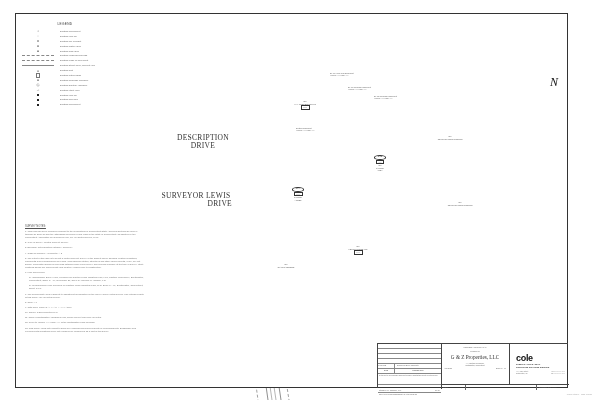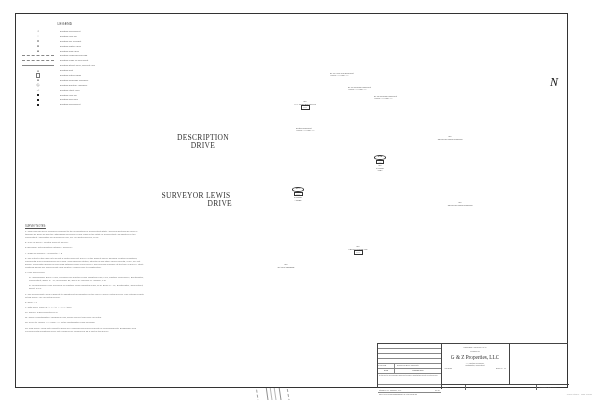--- a/index.html
+++ b/index.html
@@ -309,20 +309,33 @@
     <div style="margin-top:2px; font-size:1.9px;">PROPERTY SURVEY MAP</div>
     <div style="margin-top:1.5px; font-size:1.7px;">Prepared for</div>
     <div class="client-name">G &amp; Z Properties, LLC</div>
     <div style="margin-top:2px; font-size:1.7px;">### Captain Lewis Drive</div>
     <div style="font-size:1.7px;">Southington, Connecticut</div>
     <div style="display:flex; justify-content:space-between; padding:0 3px; font-size:1.7px; margin-top:1px;">
       <span>April 2022</span>
       <span>Scale: 1"=40'</span>
     </div>
   </div>
+  <div class="tb-logo">
+    <div class="cole">cole</div>
+    <div class="cole-sub">ROBERT R. COLE &amp; ASSOC.</div>
+    <div class="cole-tag">engineering  surveying  planning</div>
+    <div class="cole-addr">
+      <div>#### Main Street</div>
+      <div>Southington, CT</div>
+    </div>
+    <div class="cole-phone">
+      <div>Tel (###) ###-####</div>
+      <div>Fax (###) ###-####</div>
+    </div>
+  </div>
   <div class="tb-foot">
     <span style="width:20px;">1 of 1</span>
     <span style="flex:1;"></span>
     <span style="width:28px; border-right:none;">PROJECT NO. #####</span>
   </div>
 </div>
 
 <div class="footer-note">Travis Kitchell - GBN 1/2018</div>
 
 </body></html>

